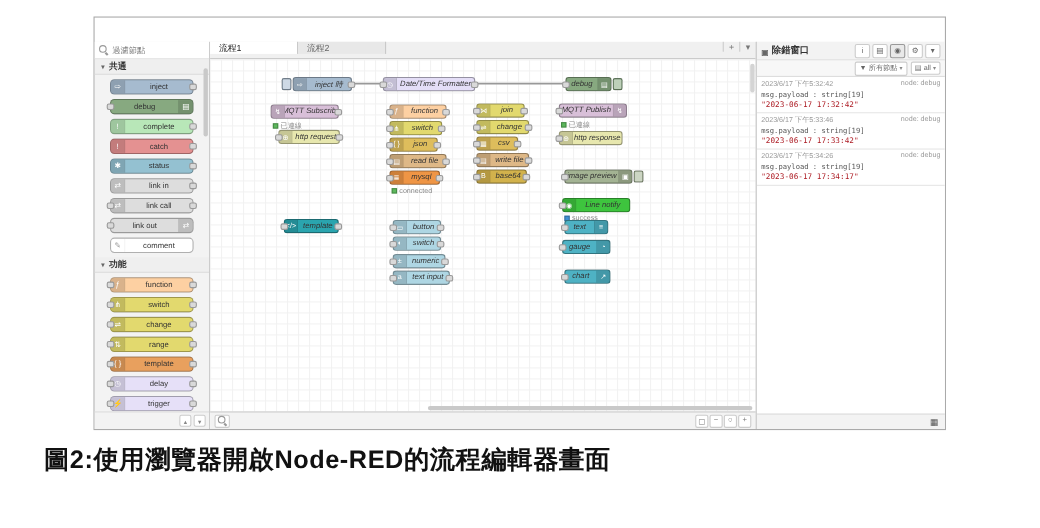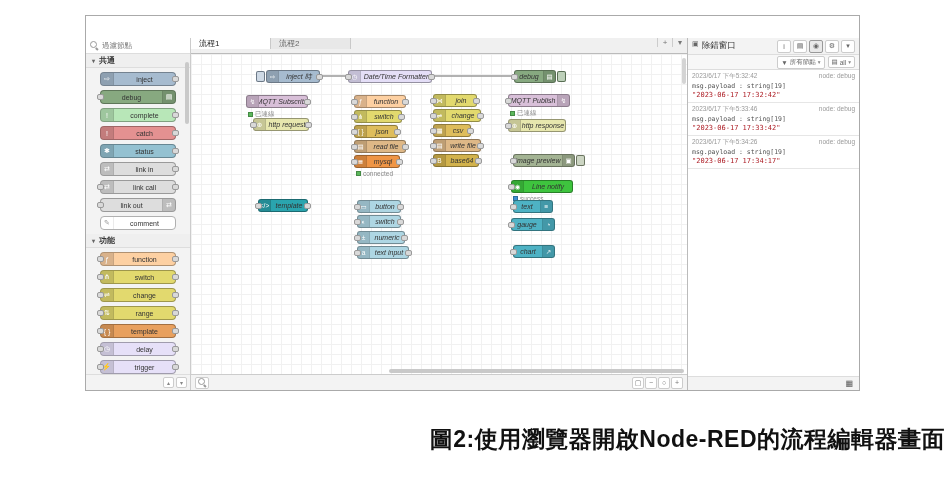--- a/index.html
+++ b/index.html
@@ -70,37 +70,37 @@
   .h-scroll { position:absolute; left:40%; right:3px; bottom:1px; height:4px; background:#c9c9c9; border-radius:2px; z-index:4; }
   .v-scroll { position:absolute; right:1px; top:4px; width:4px; height:26px; background:#d4d4d4; border-radius:2px; z-index:4; }
   .c-footer { position:absolute; left:0; right:0; bottom:0; height:16px; background:#f3f3f3; border-top:1px solid #ccc; display:flex; align-items:center; padding:0 4px; }
   .zoom-ctrls { margin-left:auto; display:flex; gap:1px; }
   .zoom-btn { min-width:12px; height:12px; border:1px solid #ccc; background:#fff; border-radius:2px; display:flex; align-items:center; justify-content:center; font-size:7px; color:#777; padding:0 1px; }
   .c-search-btn { width:14px; height:12px; border:1px solid #ccc; background:#fff; border-radius:2px; display:flex; align-items:center; justify-content:center; }
 
   
   .sidebar { position:absolute; right:0; top:0; bottom:0; width:172px; background:#f3f3f3; border-left:1px solid #bbb; }
   .s-toolbar { position:absolute; left:0; right:0; top:0; height:17px; display:flex; align-items:center; gap:2px; padding:0 4px; background:#f3f3f3; border-bottom:1px solid #ddd; }
-  .s-title { display:flex; align-items:flex-start; gap:3px; font-size:8.5px; font-weight:normal; color:#333; margin-right:auto; white-space:nowrap; }
+  .s-title { display:flex; align-items:flex-end; gap:3px; font-size:8.5px; font-weight:bold; color:#333; margin-right:auto; white-space:nowrap; }
   .s-title .ticn { font-size:7px; color:#666; }
   .s-tab { width:14px; height:13px; border:1px solid #ccc; background:#fff; border-radius:2px; display:flex; align-items:center; justify-content:center; font-size:7px; color:#666; }
   .s-tab.active { background:#e9e9e9; border-color:#999; }
   .s-filter { position:absolute; left:0; right:0; top:17px; height:15px; display:flex; align-items:center; justify-content:flex-end; gap:3px; padding:0 4px; background:#f7f7f7; border-bottom:1px solid #ddd; }
   .f-btn { display:flex; align-items:center; gap:2px; border:1px solid #ccc; background:#fff; border-radius:2px; font-size:6.5px; color:#666; padding:1px 3px; white-space:nowrap; }
   .f-btn .c { font-size:5.5px; color:#888; }
   .s-msgs { position:absolute; left:0; right:0; top:32px; bottom:14px; background:#fff; overflow:hidden; }
   .dmsg { border-bottom:1px solid #e6e6e6; padding:2px 4px 3px; }
   .dmsg .meta { display:flex; justify-content:space-between; font-size:6.5px; color:#999; }
   .dmsg .prop { font-family:"DejaVu Sans Mono", monospace; font-size:6.5px; color:#555; margin-top:1px; }
   .dmsg .val { font-family:"DejaVu Sans Mono", monospace; font-size:7px; color:#ad1d25; margin-top:1px; }
   .s-footer { position:absolute; left:0; right:0; bottom:0; height:14px; background:#f3f3f3; border-top:1px solid #ddd; display:flex; align-items:center; justify-content:flex-end; padding:0 6px; }
   .s-footer .fic { font-size:8px; color:#555; }
 
   
-  .caption { position:absolute; left:0; right:0; top:424px; text-align:right; font-size:23px; font-weight:bold; color:#111; letter-spacing:.5px;margin-left:40px; }
+  .caption { position:absolute; left:0; right:0; top:402px; text-align:left; font-size:23px; font-weight:bold; color:#111; letter-spacing:.5px;margin-left:40px; }
 </style>
 </head>
 <body>
 
 <div class="page">
 
   <div class="shot">
 
 
     <div class="nr-body">

